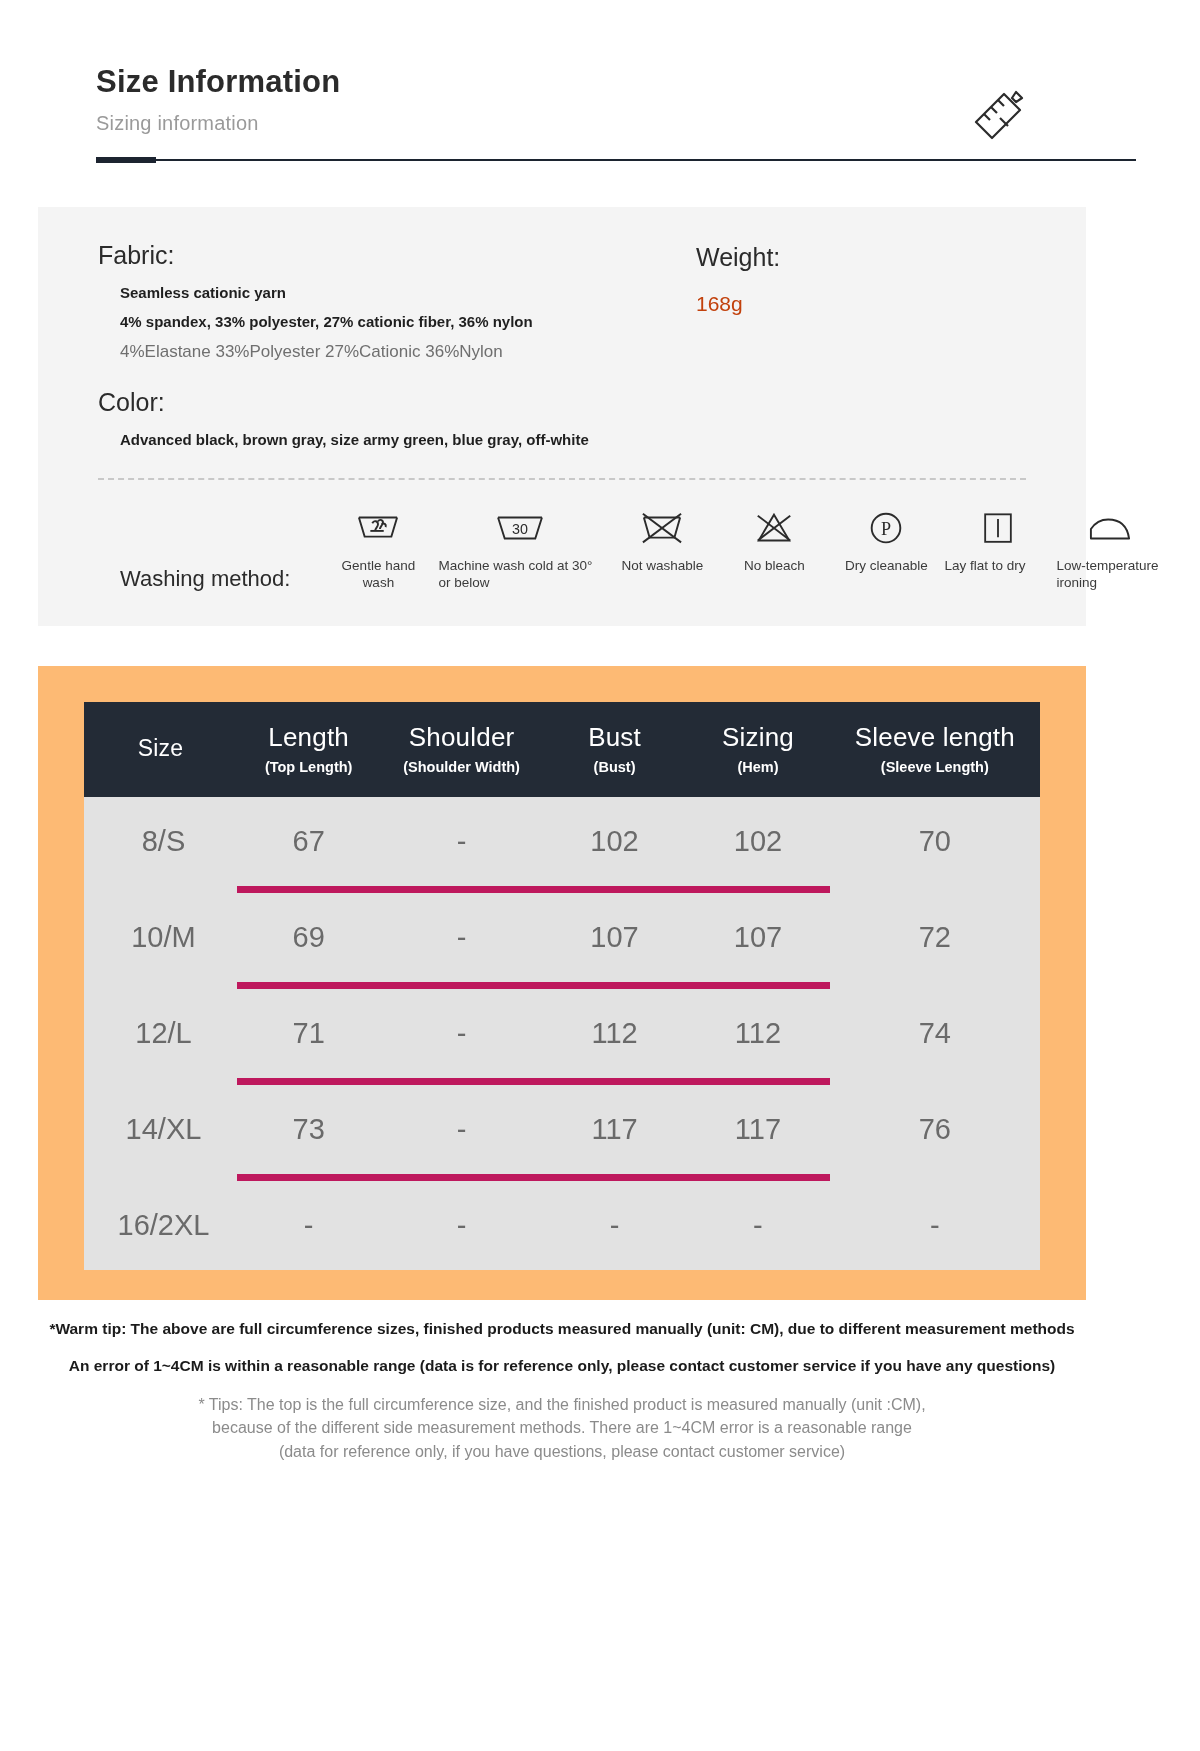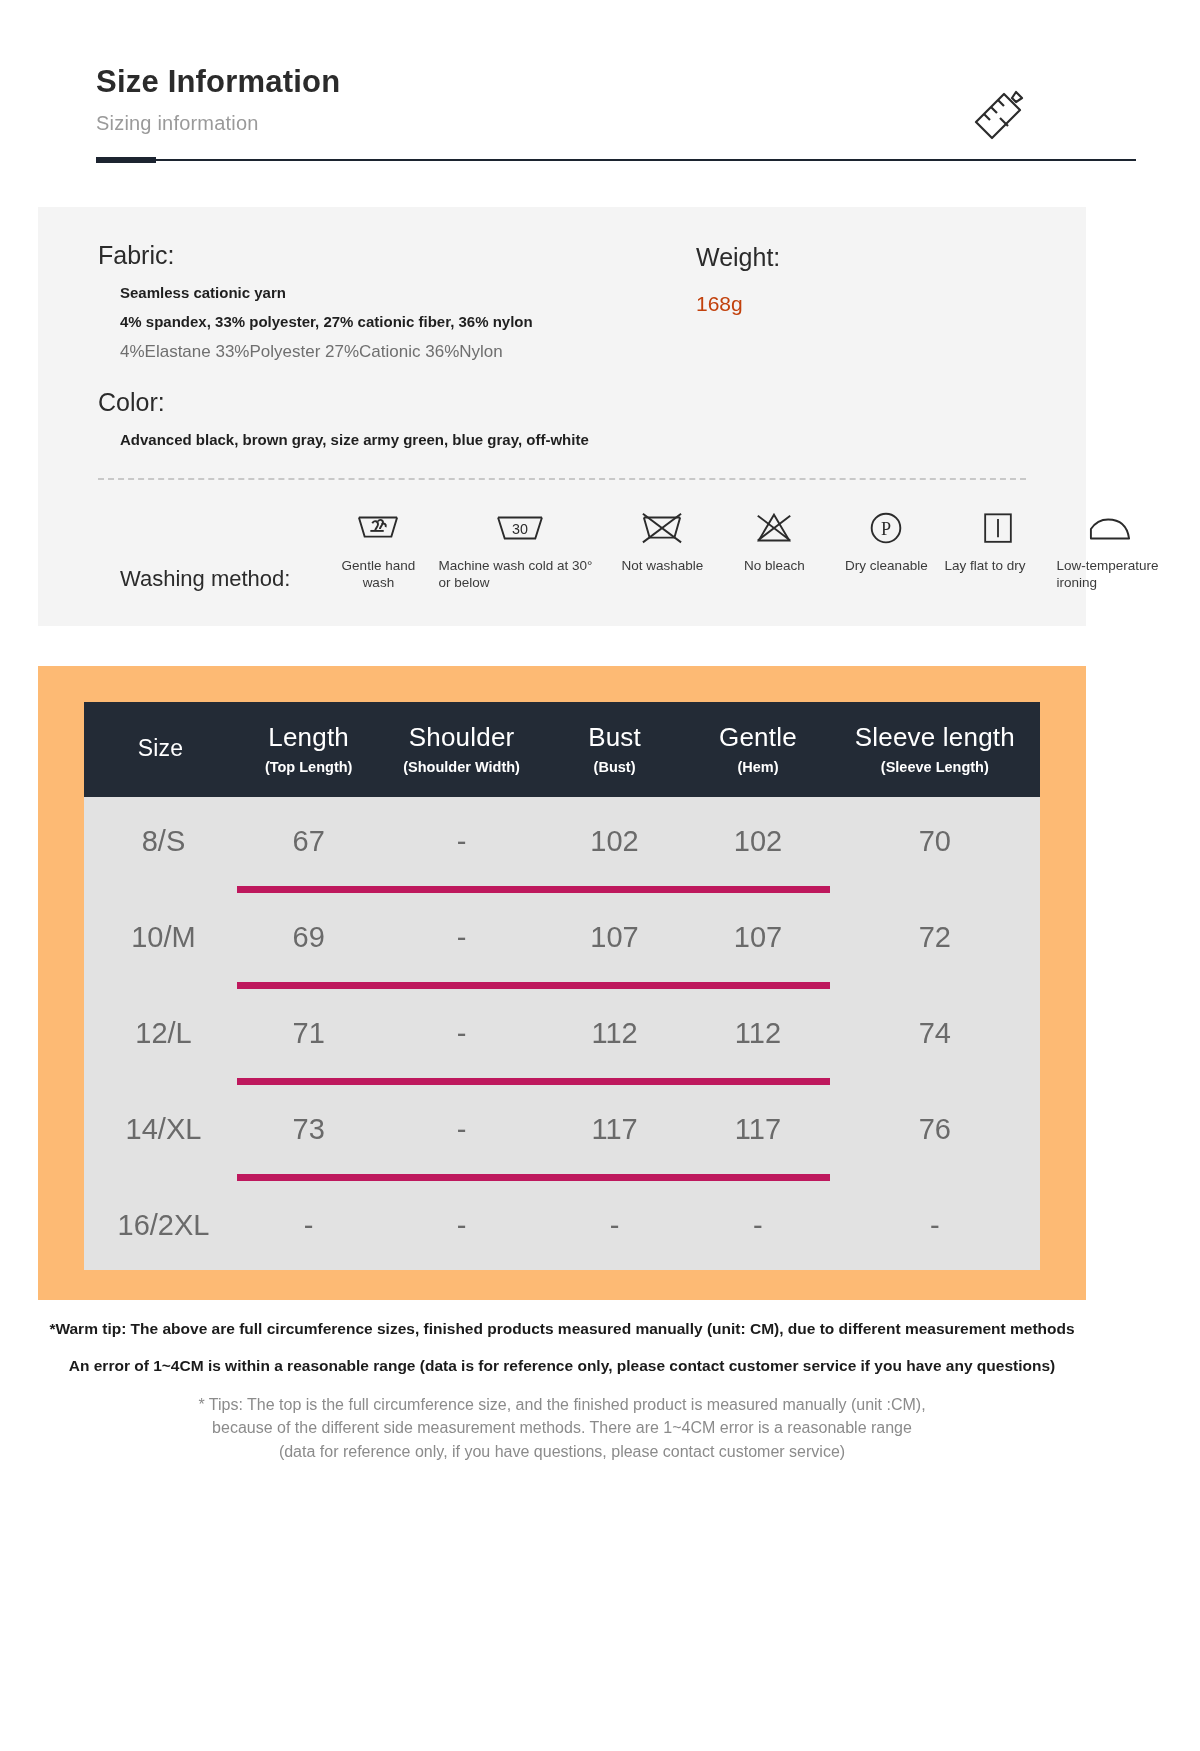--- a/index.html
+++ b/index.html
@@ -379,21 +379,21 @@
           </th>
           <th style="width:17%">
             <span class="th-main">Shoulder</span>
             <span class="th-sub">(Shoulder Width)</span>
           </th>
           <th style="width:15%">
             <span class="th-main">Bust</span>
             <span class="th-sub">(Bust)</span>
           </th>
           <th style="width:15%">
-            <span class="th-main">Gentle</span>
+            <span class="th-main">Sizing</span>
             <span class="th-sub">(Hem)</span>
           </th>
           <th style="width:22%">
             <span class="th-main">Sleeve length</span>
             <span class="th-sub">(Sleeve Length)</span>
           </th>
         </tr>
       </thead>
       <tbody>
         <tr>

